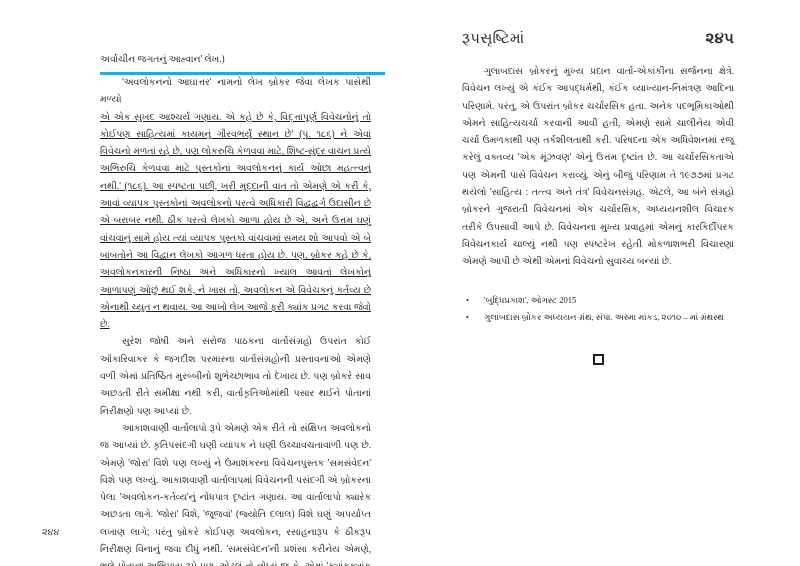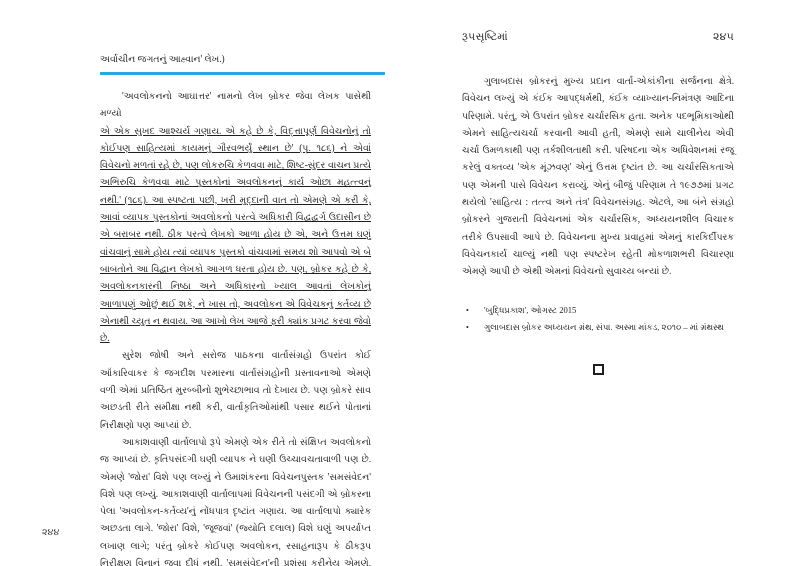--- a/index.html
+++ b/index.html
@@ -36,27 +36,27 @@
   .page-right {
     width: 400px;
     padding: 30px 66px 24px 55px;
   }
 
   
   .runhead {
     display: flex;
     justify-content: space-between;
     align-items: baseline;
-    font-size: 11px;
+    font-size: 15px;
     letter-spacing: 0.2px;
     color: #2b2b2b;
-    margin-bottom: 30px;
+    margin-bottom: 16px;
   }
   .runhead-title { font-weight: 400; }
-  .runhead-folio { font-weight: 400; }
+  .runhead-folio { font-weight: 700; }
 
   
   .para {
     font-size: 9.4px;
     line-height: 17.3px;
     text-align: justify;
     text-justify: inter-word;
     margin: 0;
     color: #1f1f1f;
     word-spacing: 0.2px;
@@ -79,21 +79,21 @@
   .hl-bar {
     position: absolute;
     left: 0px;
     top: 0px;
     width: 285px;
     height: 3px;
     background: #29a8e0;
     border-radius: 0.5px;
   }
   .hl-line {
-    padding-top: 16px;
+    padding-top: 2px;
   }
 
   
   .folio-bottom {
     position: absolute;
     left: 0;
     right: 0;
     bottom: 28px;
     text-align: left;
     font-size: 9.5px;

